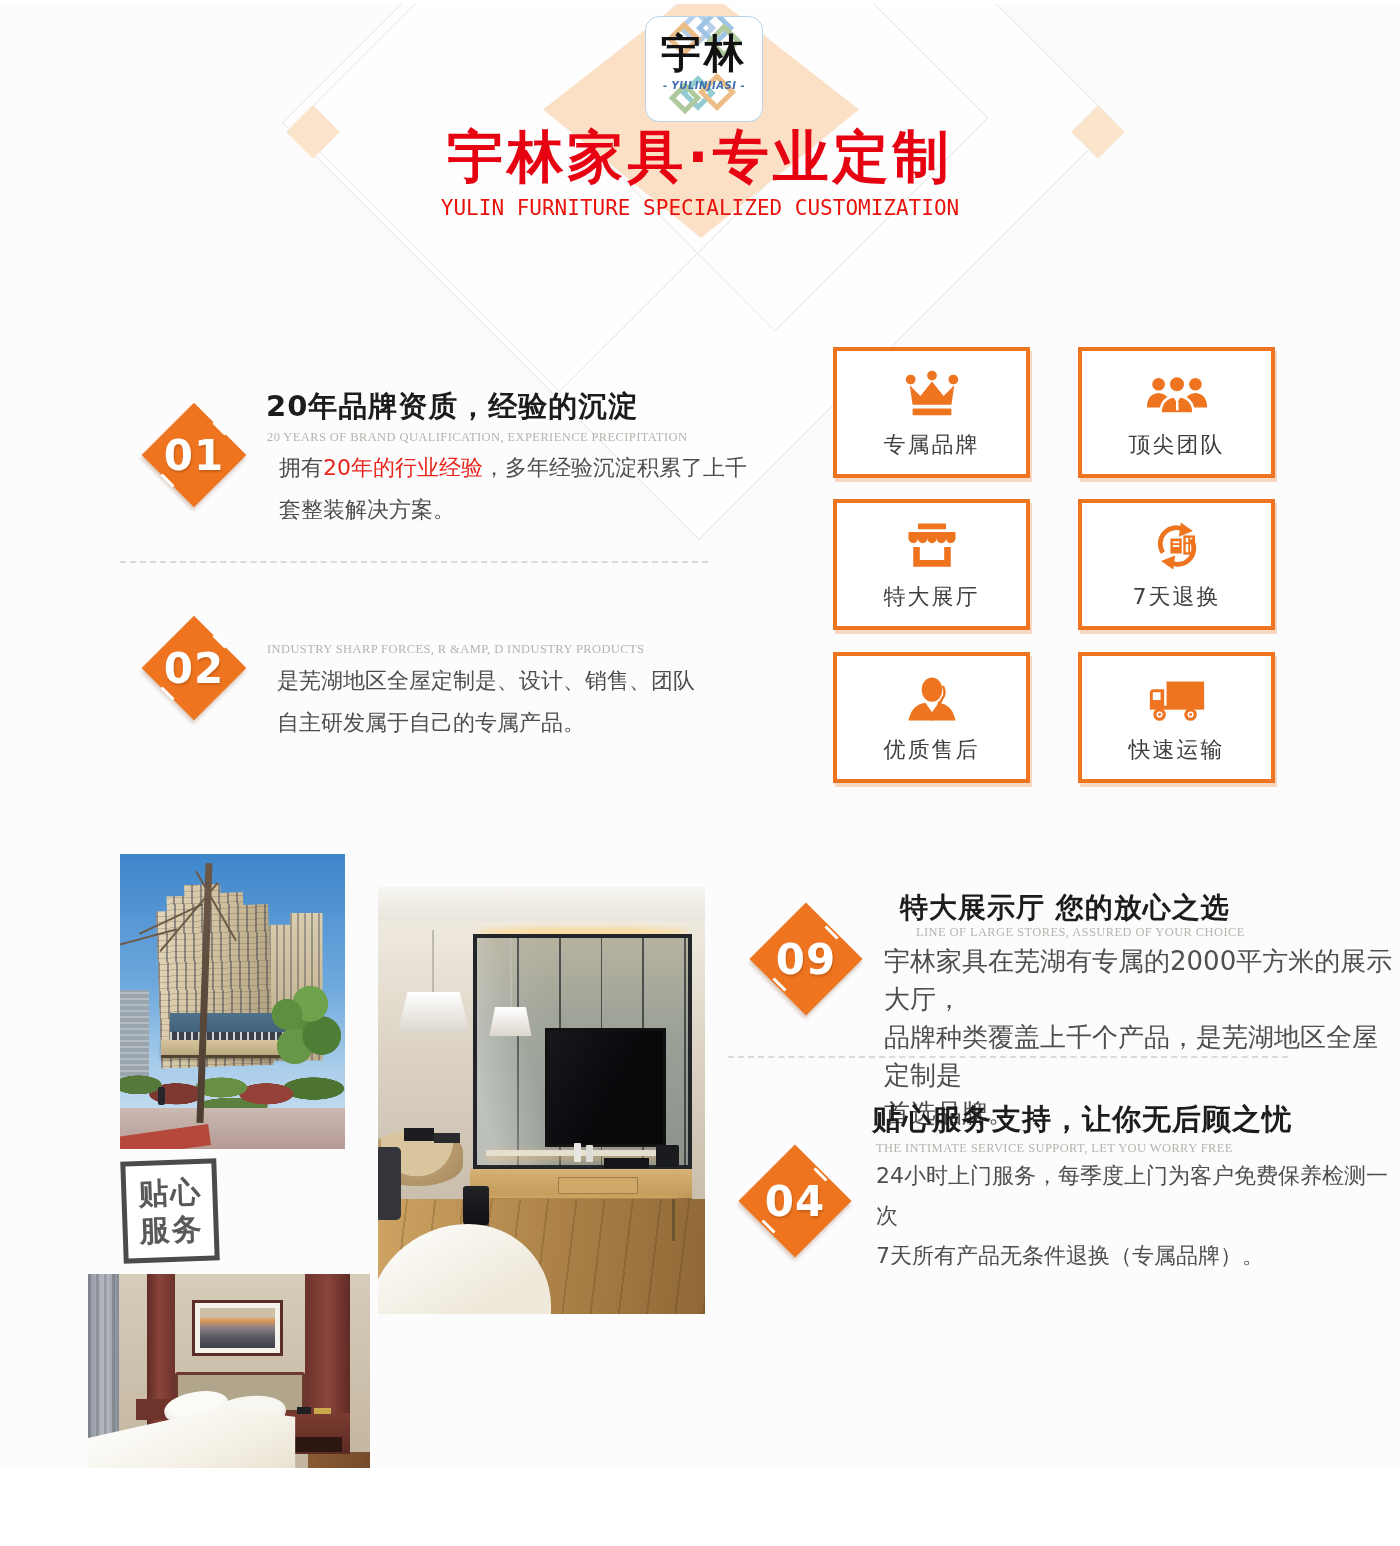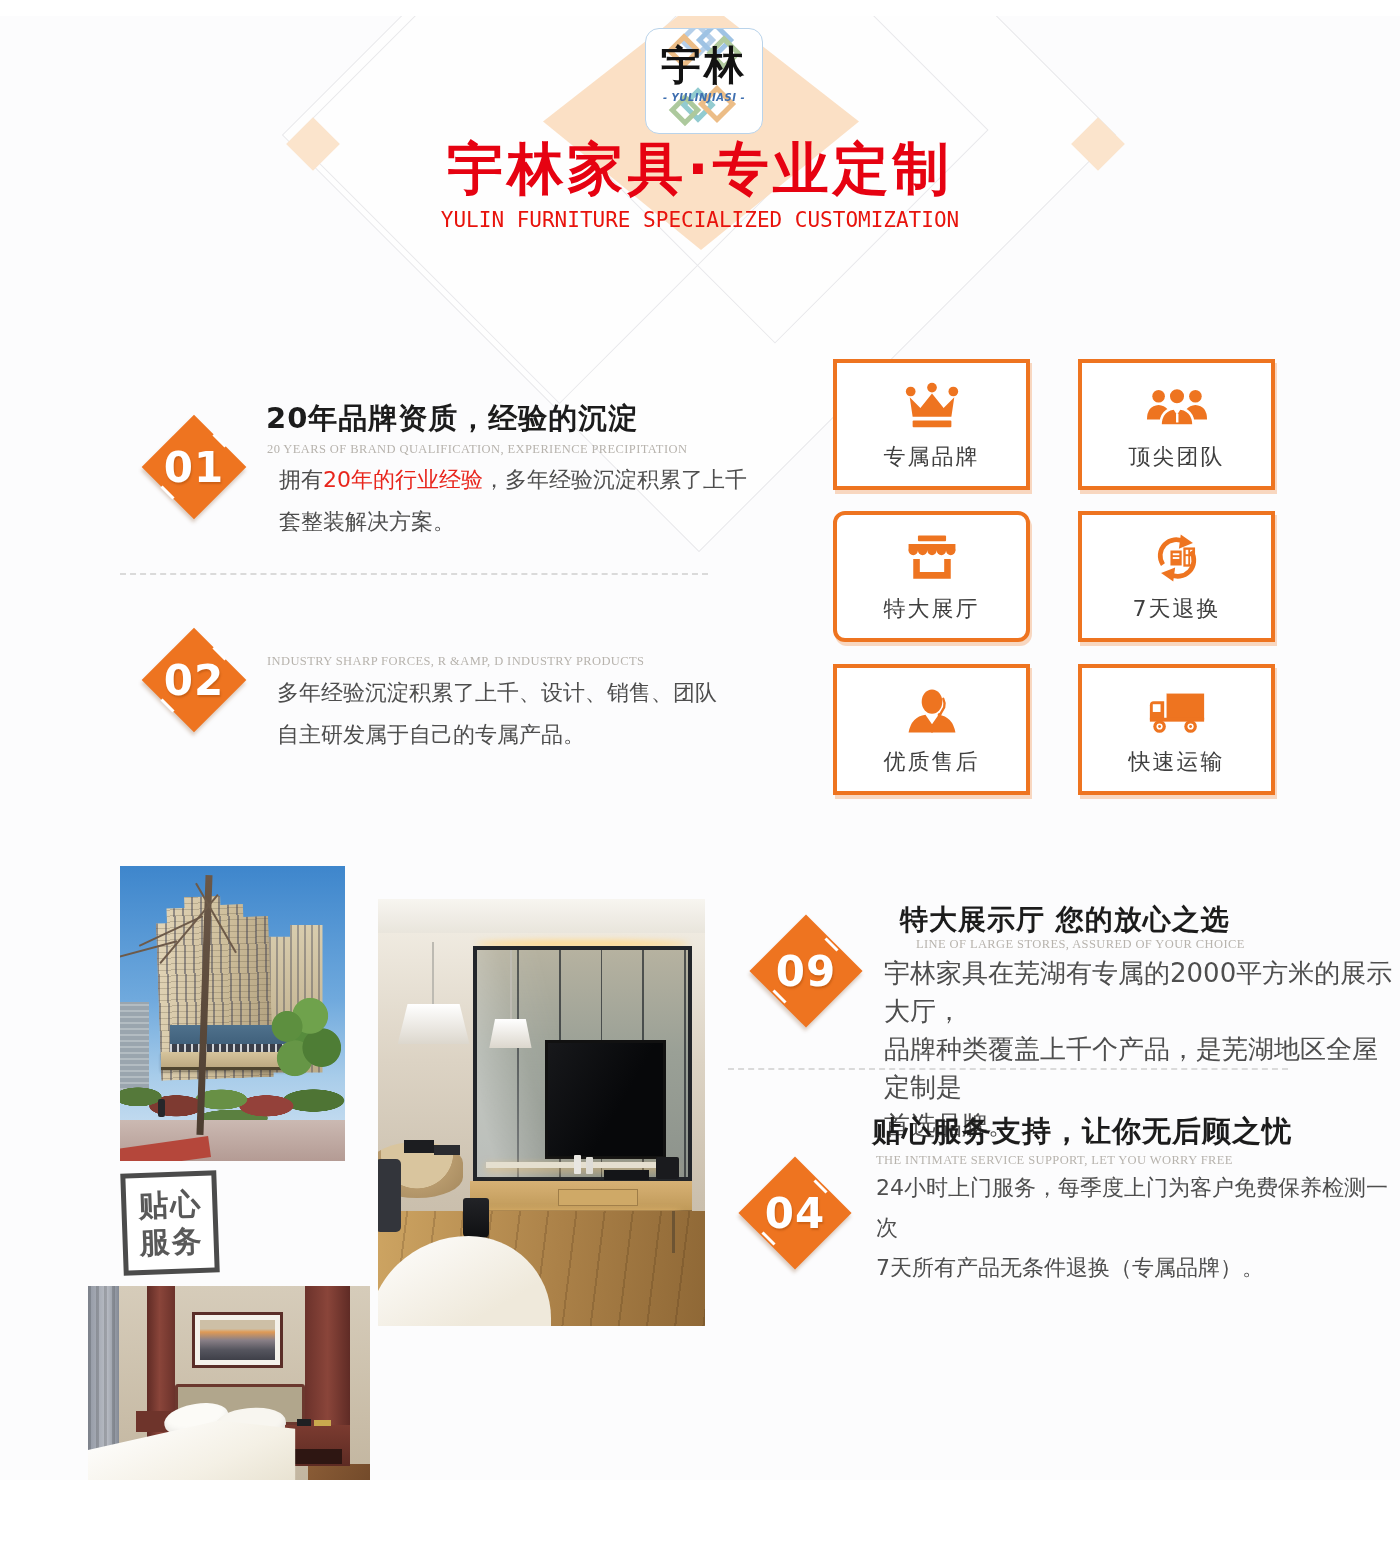--- a/index.html
+++ b/index.html
@@ -1,17 +1,17 @@
 <!DOCTYPE html>
 <html lang="zh"><head>
 <meta charset="utf-8">
 <style>
   html,body{margin:0;padding:0;}
   body{font-family:"DejaVu Sans","Liberation Sans",sans-serif;background:#ffffff;}
-  #canvas{position:relative;width:1400px;height:1464px;margin:16px auto;background:#fcfcfd;overflow:hidden;}
+  #canvas{position:relative;width:1400px;height:1464px;margin:4px auto;background:#fcfcfd;overflow:hidden;}
 
   
   .dout{position:absolute;border:1px solid #e8e8eb;transform:rotate(45deg);z-index:0;background:rgba(255,255,255,.55);}
   #dout1{left:404px;top:-176px;width:588px;height:588px;}
   #dout2{left:624px;top:-37px;width:300px;height:300px;background:transparent;}
   #dout3{left:371px;top:-67px;width:375px;height:375px;background:transparent;}
   .dpeach{position:absolute;left:543px;top:-18px;width:316px;height:252px;background:#fbe0c5;
           clip-path:polygon(50% 0,100% 49%,50% 100%,0 49%);z-index:1;}
   .dsmall{position:absolute;width:38px;height:38px;background:#fbe4cc;transform:rotate(45deg);z-index:1;}
 
@@ -207,21 +207,21 @@
 套整装解决方案。</span></p>
   <div class="dash" style="left:120px;top:557px;width:588px;"></div>
 
   <div class="numd" style="left:139px;top:609px;">
     <div class="sq"></div>
       <i class="tick t1"></i>
       <i class="tick t2"></i>
     <span class="n">02</span>
   </div>
   <div class="sec-en" style="left:267px;top:638px;">INDUSTRY SHARP FORCES, R &amp;AMP, D INDUSTRY PRODUCTS</div>
-  <p class="sec-body" style="left:277px;top:656px;">多年经验沉淀积累了上千、设计、销售、团队
+  <p class="sec-body" style="left:277px;top:656px;">是芜湖地区全屋定制是、设计、销售、团队
 自主研发属于自己的专属产品。</p>
 
   <div class="fbox" style="left:833px;top:343px;padding-left:22px;">
     <span class="ficon">
       <svg width="62" height="52" viewBox="0 0 64 52" fill="#ee7420">
         <circle cx="10" cy="11" r="5"></circle>
           <circle cx="32" cy="7" r="5"></circle>
           <circle cx="54" cy="11" r="5"></circle>
         <path d="M9 17 L20 28 L32 13 L44 28 L55 17 L52 37 L12 37 Z"></path>
         <rect x="12" y="41" width="40" height="7" rx="1"></rect>
@@ -239,21 +239,21 @@
           <path d="M39 38 Q39 24 51 23 Q63 24 63 38 Z"></path>
         <circle cx="32" cy="14" r="8.5" stroke="#fff" stroke-width="2.5"></circle>
         <path d="M15 44 Q15 27 32 26 Q49 27 49 44 Z" stroke="#fff" stroke-width="2.5"></path>
         <path d="M28 27 L32 33 L36 27 Z" fill="#fff"></path>
         <rect x="31" y="32" width="2.5" height="9" fill="#fff"></rect>
       </svg>
     </span>
     <div class="flabel">顶尖团队</div>
   </div>
 
-  <div class="fbox" style="left:833px;top:495px;border-radius:12px;">
+  <div class="fbox" style="left:833px;top:495px;">
     <span class="ficon">
       <svg width="60" height="52" viewBox="0 0 64 52" fill="#ee7420">
         <rect x="17" y="2" width="30" height="6" rx="1"></rect>
         <path d="M7 11 H57 V18 H7 Z"></path>
         <circle cx="12" cy="18" r="5"></circle>
           <circle cx="22" cy="18" r="5"></circle>
           <circle cx="32" cy="18" r="5"></circle>
         <circle cx="42" cy="18" r="5"></circle>
           <circle cx="52" cy="18" r="5"></circle>
         <path d="M12 27 H19 V41 H45 V27 H52 V48 H12 Z"></path>

